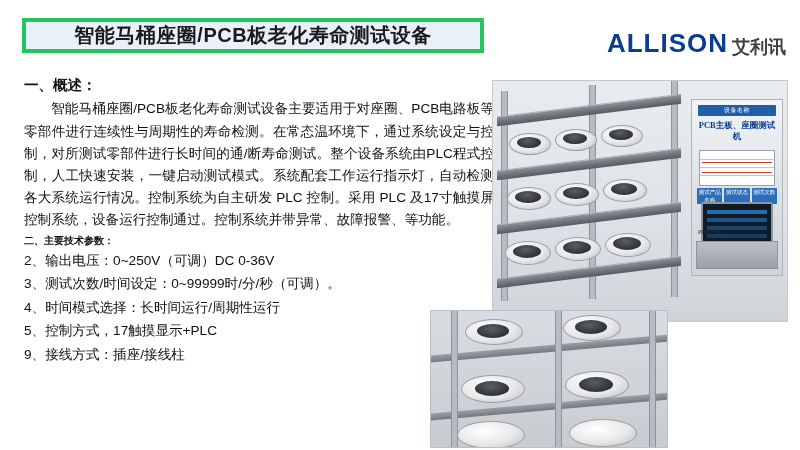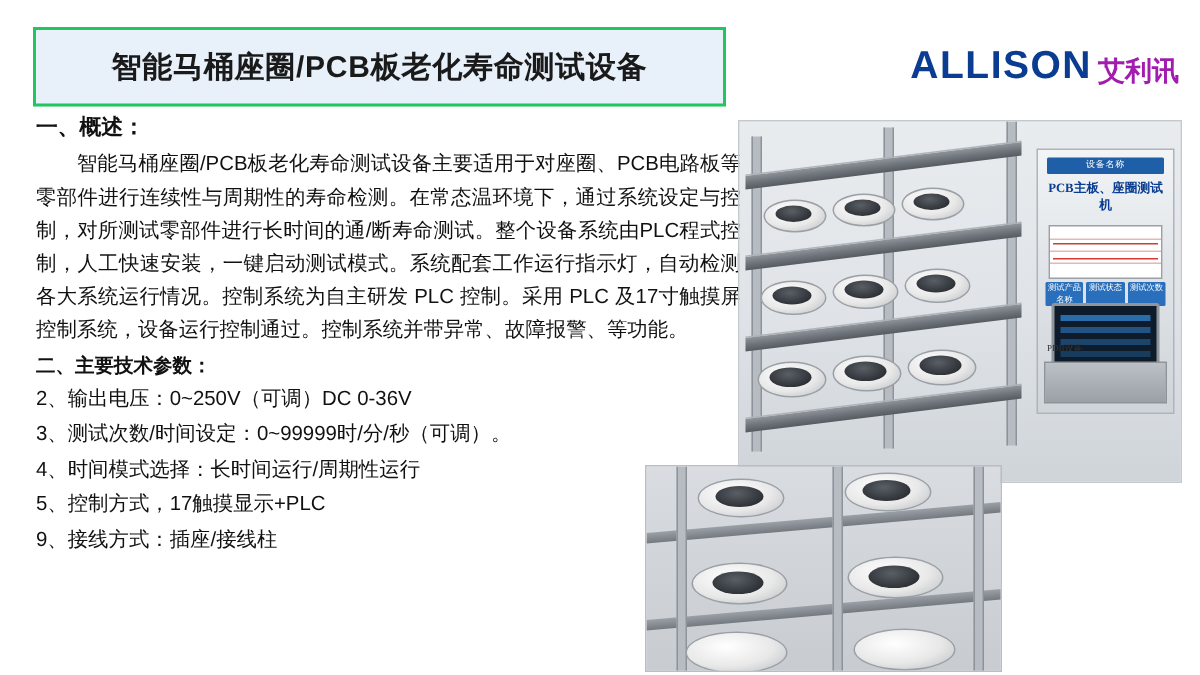--- a/index.html
+++ b/index.html
@@ -19,22 +19,22 @@
     left: 0; top: 0;
     width: 800px; height: 450px;
   }
 
   
   .title-box {
     position: absolute;
     left: 22px;
     top: 18px;
     width: 462px;
-    height: 53px;
-    border: 2px solid #22c55e;
+    height: 35px;
+    border: 4px solid #22c55e;
     background: #e8f0fa;
     box-sizing: border-box;
     display: flex;
     align-items: center;
     justify-content: center;
   }
   .title-text {
     font-size: 20px;
     font-weight: bold;
     color: #1a1a1a;
@@ -53,21 +53,21 @@
   }
   .logo-main {
     font-size: 26px;
     font-weight: bold;
     color: #0a3d91;
     letter-spacing: 1px;
   }
   .logo-sub {
     font-size: 18px;
     font-weight: bold;
-    color: #a21caf;
+    color: #404040;
     letter-spacing: 0px;
   }
 
   
   .content {
     position: absolute;
     left: 24px;
     top: 74px;
     width: 470px;
     color: #111111;
@@ -79,21 +79,21 @@
     font-size: 14.5px;
     margin: 0 0 1px 0;
   }
   .para {
     margin: 0 0 2px 0;
     text-align: justify;
     text-indent: 2em;
   }
   .sec2 {
     font-weight: bold;
-    font-size: 13px;
+    font-size: 10px;
     margin: 1px 0 1px 0;
   }
   .spec-list {
     margin: 0;
     padding: 0;
     list-style: none;
   }
   .spec-list li {
     margin: 0 0 1.5px 0;
     white-space: nowrap;

